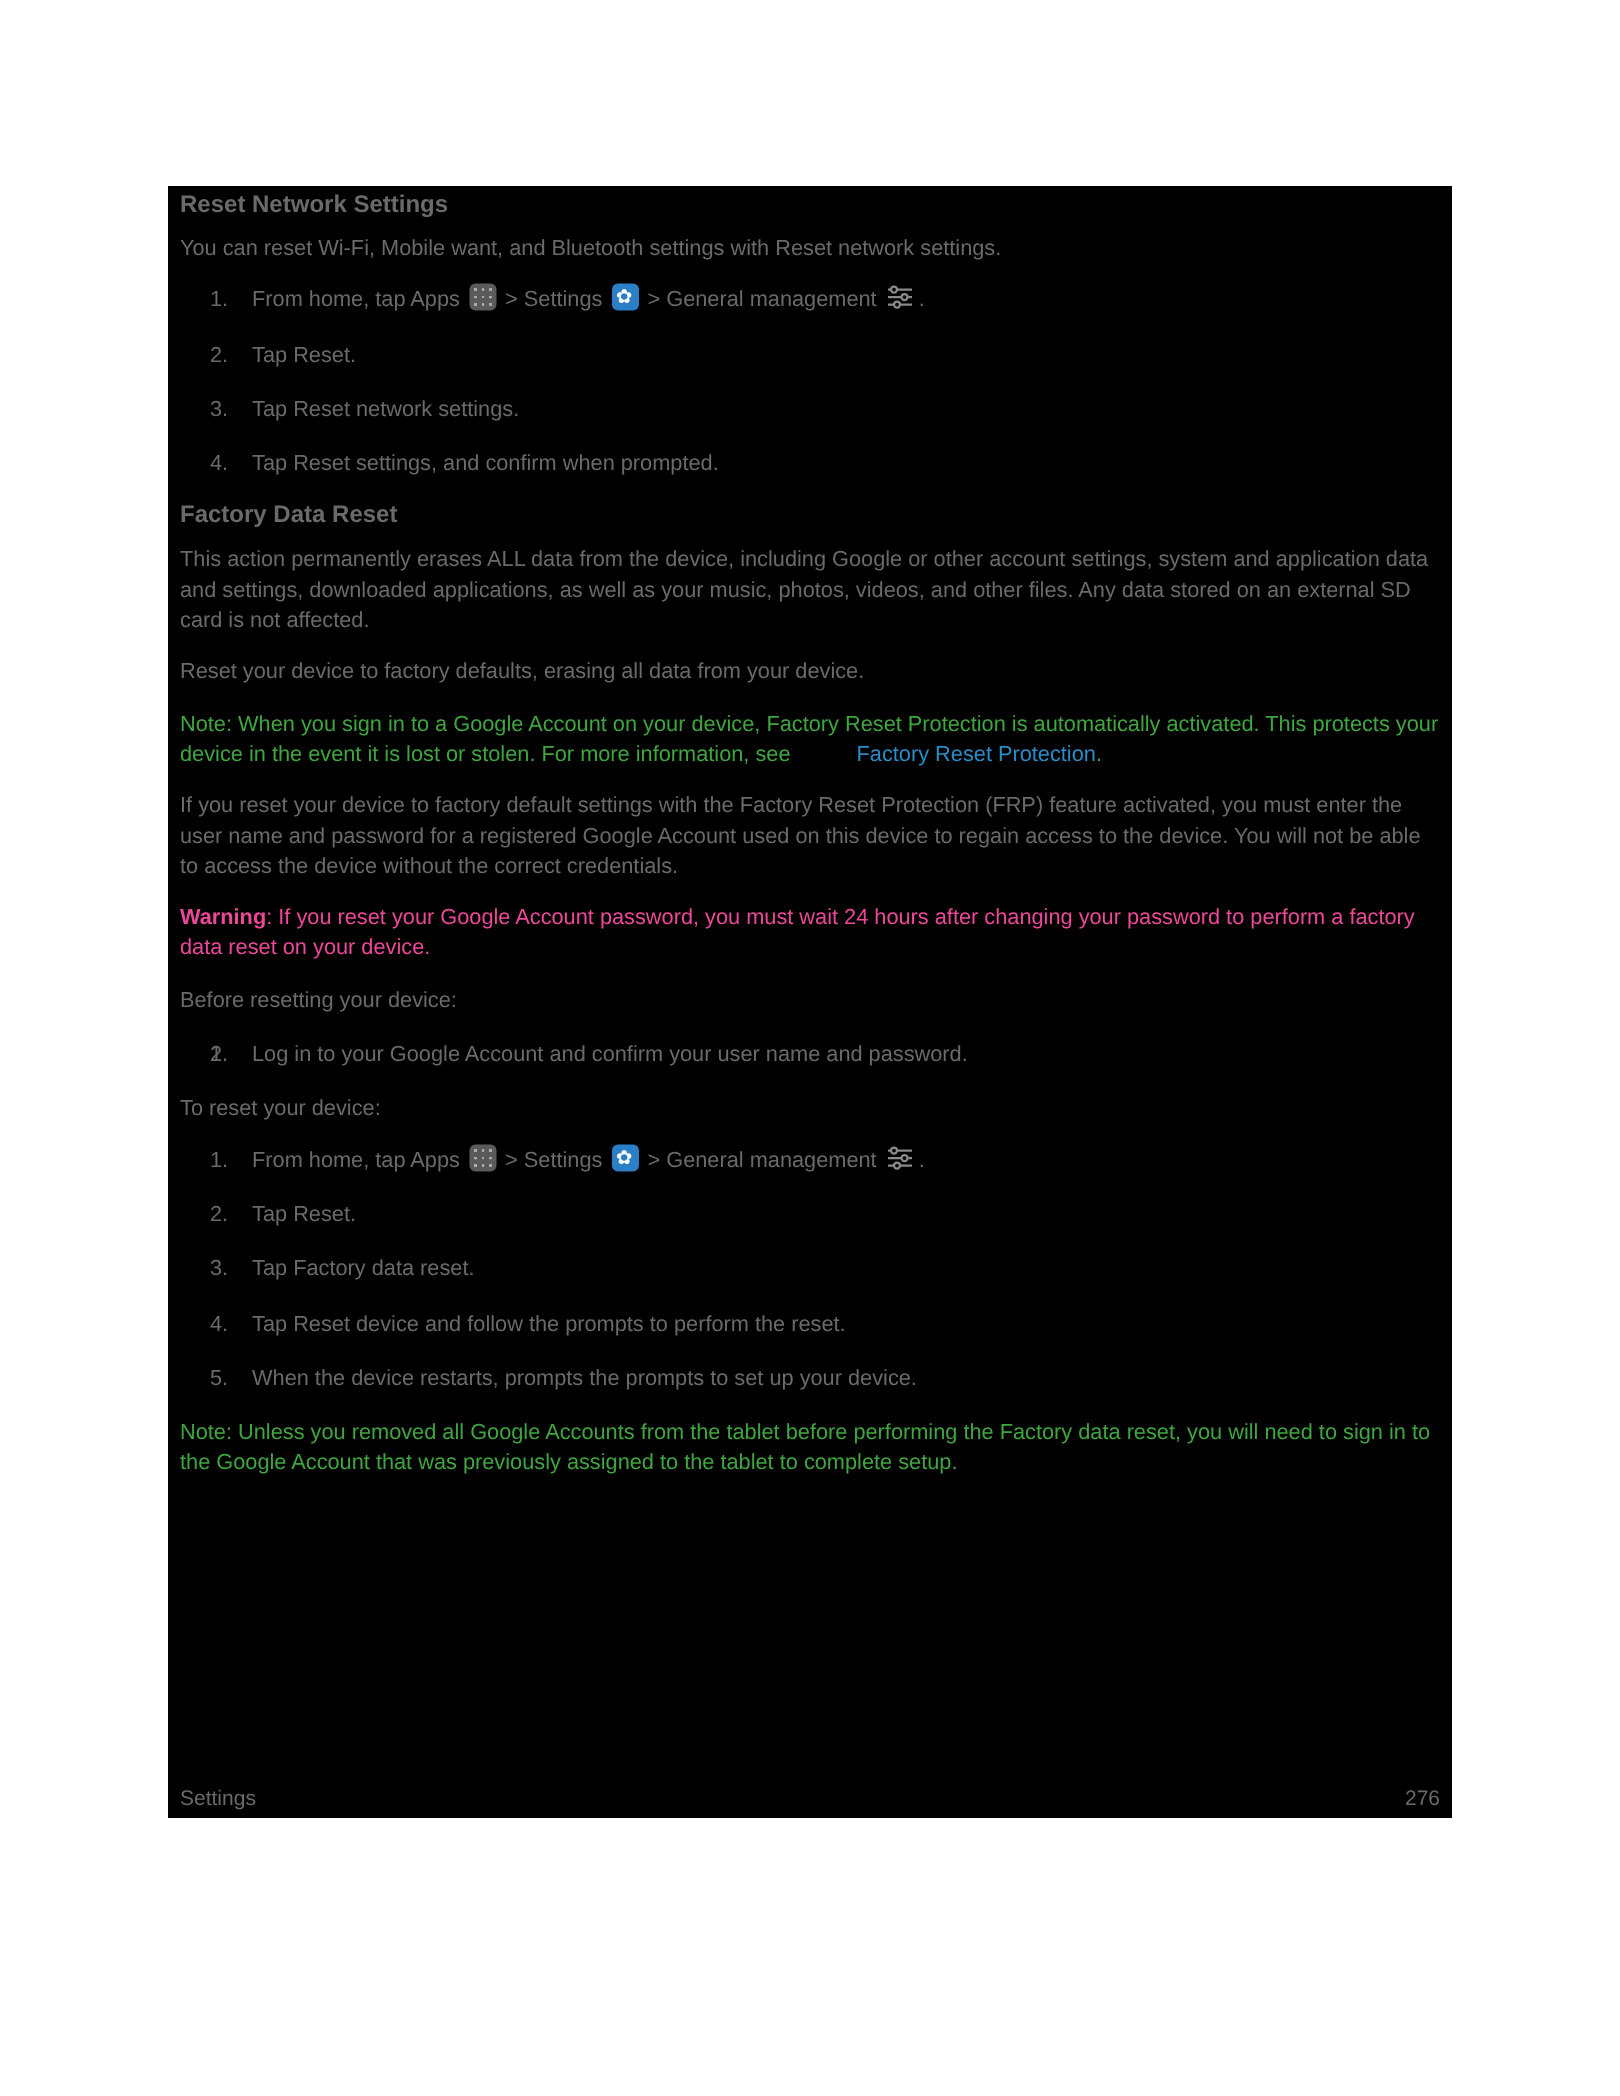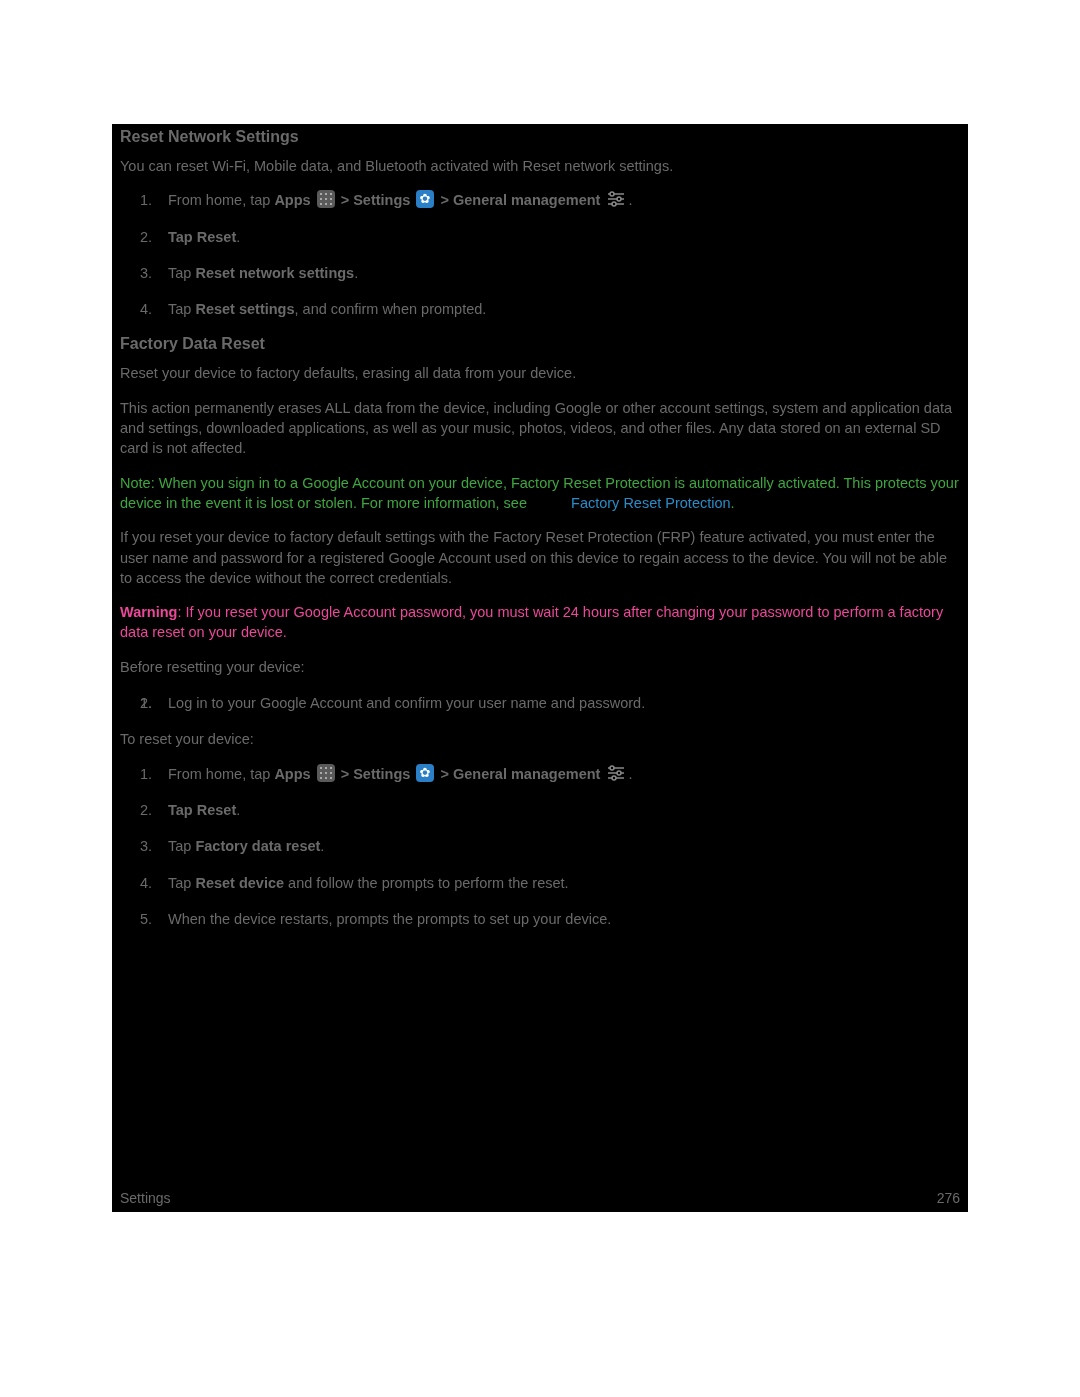--- a/index.html
+++ b/index.html
@@ -51,21 +51,21 @@
       line-height: 1.4;
       margin-bottom: 16px;
       position: relative;
     }
     ol li .num {
       position: absolute;
       left: -28px;
       color: #6a6a6a;
     }
     .bold {
-      font-weight: bold;
+      font-weight: normal;
       color: #6a6a6a;
     }
     .note-green {
       color: #3fa63f;
     }
     .note-green .note-label {
       font-weight: normal;
     }
     .link-blue {
       color: #2a8cc7;
@@ -144,21 +144,21 @@
       font-size: 14px;
     }
   </style>
 </head>
 <body>
 
 <div class="page">
   <div class="content">
 
     <h3>Reset Network Settings</h3>
-    <p>You can reset Wi-Fi, Mobile data, and Bluetooth activated with Reset network settings.</p>
+    <p>You can reset Wi-Fi, Mobile want, and Bluetooth settings with Reset network settings.</p>
 
     <ol>
       <li>
         <span class="num">1.</span>
         <span>From home, tap </span><span class="bold">Apps</span>
         <span class="icon icon-apps"></span>
         <span class="bold"> &gt; </span><span class="bold">Settings</span>
         <span class="icon icon-settings"></span>
         <span class="bold"> &gt; </span><span class="bold">General management</span>
         <span class="icon icon-sliders"><svg viewBox="0 0 20 18">
@@ -180,22 +180,22 @@
         <span class="num">3.</span>
         <span>Tap </span><span class="bold">Reset network settings</span><span>.</span>
       </li>
       <li>
         <span class="num">4.</span>
         <span>Tap </span><span class="bold">Reset settings</span><span>, and confirm when prompted.</span>
       </li>
     </ol>
 
     <h3>Factory Data Reset</h3>
+    <p>This action permanently erases ALL data from the device, including Google or other account settings, system and application data and settings, downloaded applications, as well as your music, photos, videos, and other files. Any data stored on an external SD card is not affected.</p>
     <p>Reset your device to factory defaults, erasing all data from your device.</p>
-    <p>This action permanently erases ALL data from the device, including Google or other account settings, system and application data and settings, downloaded applications, as well as your music, photos, videos, and other files. Any data stored on an external SD card is not affected.</p>
 
     <p class="note-green">
       <span class="note-label">Note</span><span>: When you sign in to a Google Account on your device, Factory Reset Protection is automatically activated. This protects your device in the event it is lost or stolen. For more information, see </span><span class="link-blue">Factory Reset Protection</span><span>.</span>
     </p>
 
     <p>If you reset your device to factory default settings with the Factory Reset Protection (FRP) feature activated, you must enter the user name and password for a registered Google Account used on this device to regain access to the device. You will not be able to access the device without the correct credentials.</p>
 
     <p class="warning-red">
       <span class="warn-label">Warning</span><span>: If you reset your Google Account password, you must wait 24 hours after changing your password to perform a factory data reset on your device.</span>
     </p>
@@ -239,20 +239,23 @@
       <li>
         <span class="num">4.</span>
         <span>Tap </span><span class="bold">Reset device</span><span> and follow the prompts to perform the reset.</span>
       </li>
       <li>
         <span class="num">5.</span>
         <span>When the device restarts, prompts the prompts to set up your device.</span>
       </li>
     </ol>
 
+    <p class="note-green">
+      <span class="note-label">Note</span><span>: Unless you removed all Google Accounts from the tablet before performing the Factory data reset, you will need to sign in to the Google Account that was previously assigned to the tablet to complete setup.</span>
+    </p>
 
   </div>
 
   <div class="footer">
     <span>Settings</span>
     <span>276</span>
   </div>
 </div>
 
 </body></html>

